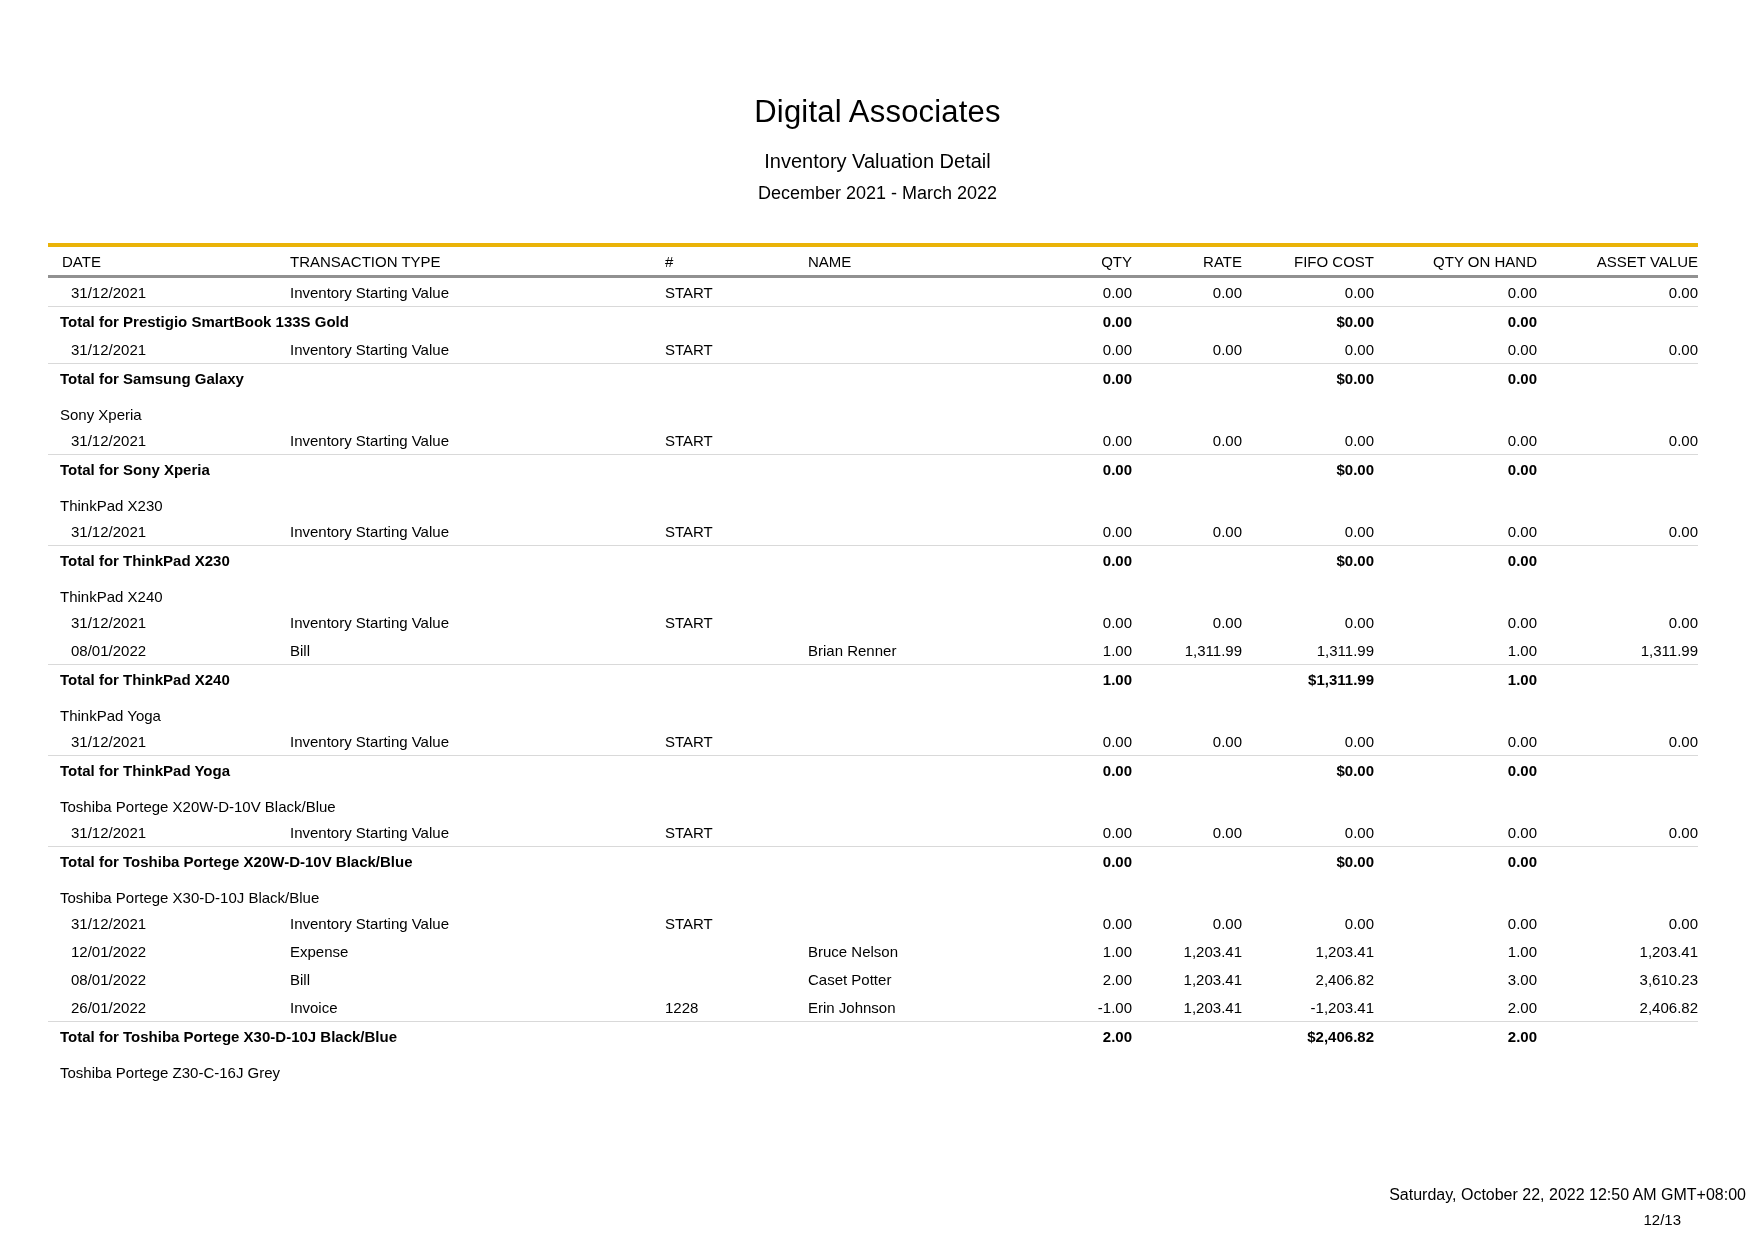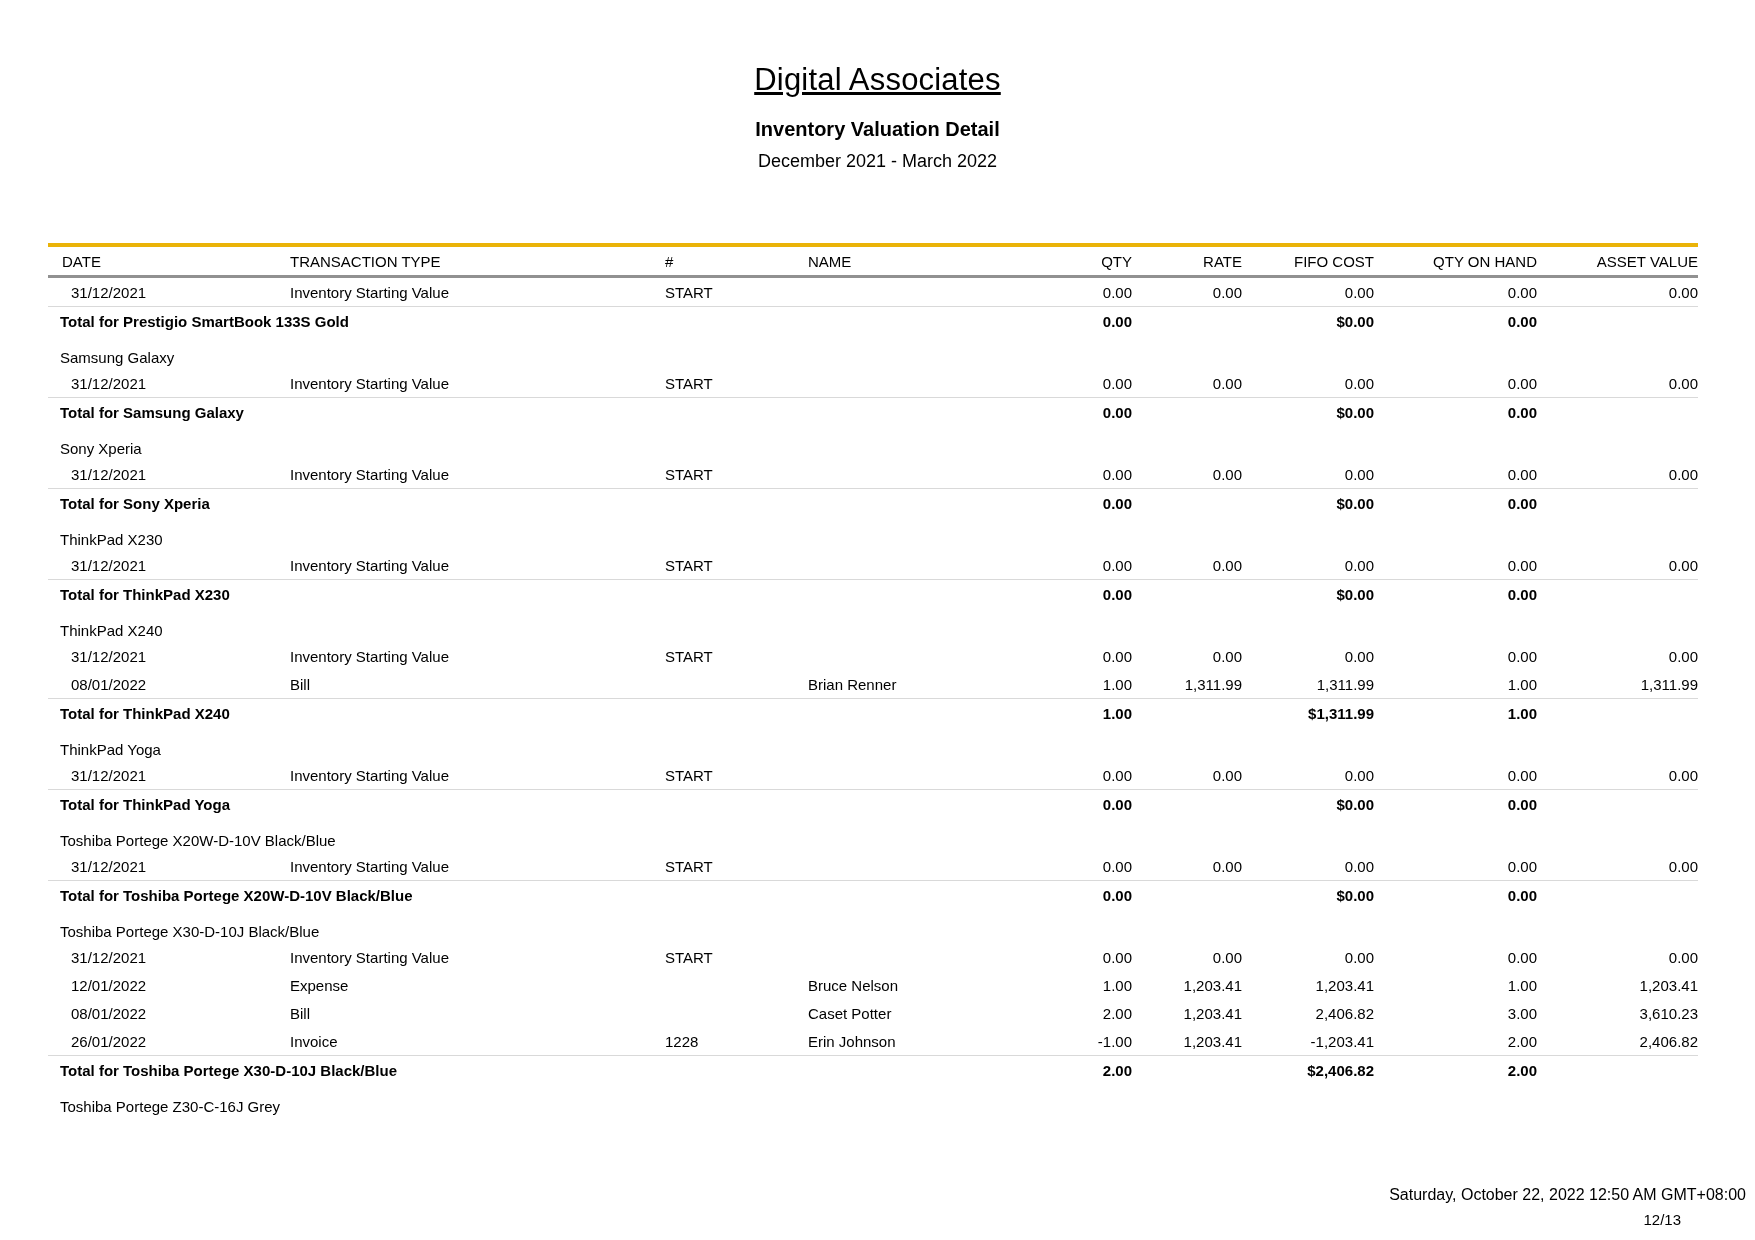--- a/index.html
+++ b/index.html
@@ -5,22 +5,22 @@
   html,body { margin:0; padding:0; background:#fff; }
   .page {
     position:relative;
     width:1755px; height:1240px;
     background:#ffffff;
     font-family:"Liberation Sans", sans-serif;
     color:#000;
     overflow:hidden;
   }
   .report-header { position:absolute; top:0; left:0; width:100%; text-align:center; }
-  .company   { margin-top:62px;  font-size:31px; font-weight:400; letter-spacing:0.2px;text-decoration:underline; }
-  .rep-title { margin-top:20px;  font-size:20px; font-weight:700; }
+  .company   { margin-top:94px;  font-size:31px; font-weight:400; letter-spacing:0.2px; }
+  .rep-title { margin-top:20px;  font-size:20px; font-weight:400; }
   .period    { margin-top:10px;  font-size:18px; font-weight:400;text-align:center; }
 
   .table {
     position:absolute; left:48px; top:243px; width:1650px;
     font-size:15px;
   }
   .grid {
     display:grid;
     grid-template-columns:242px 375px 143px 210px 114px 110px 132px 163px 161px;
     align-items:center;
@@ -89,21 +89,20 @@
           <div class="grid total-row">
             <div class="cell label">Total for Prestigio SmartBook 133S Gold</div>
             <div class="cell num">0.00</div>
             <div class="cell num"></div>
             <div class="cell num">$0.00</div>
             <div class="cell num">0.00</div>
             <div class="cell num"></div>
           </div>
         </div>
         <div class="section">
-          <div class="section-name">Samsung Galaxy</div>
           <div class="grid row ruled">
             <div class="cell date">31/12/2021</div>
             <div class="cell">Inventory Starting Value</div>
             <div class="cell">START</div>
             <div class="cell"></div>
             <div class="cell num">0.00</div>
             <div class="cell num">0.00</div>
             <div class="cell num">0.00</div>
             <div class="cell num">0.00</div>
             <div class="cell num">0.00</div>

